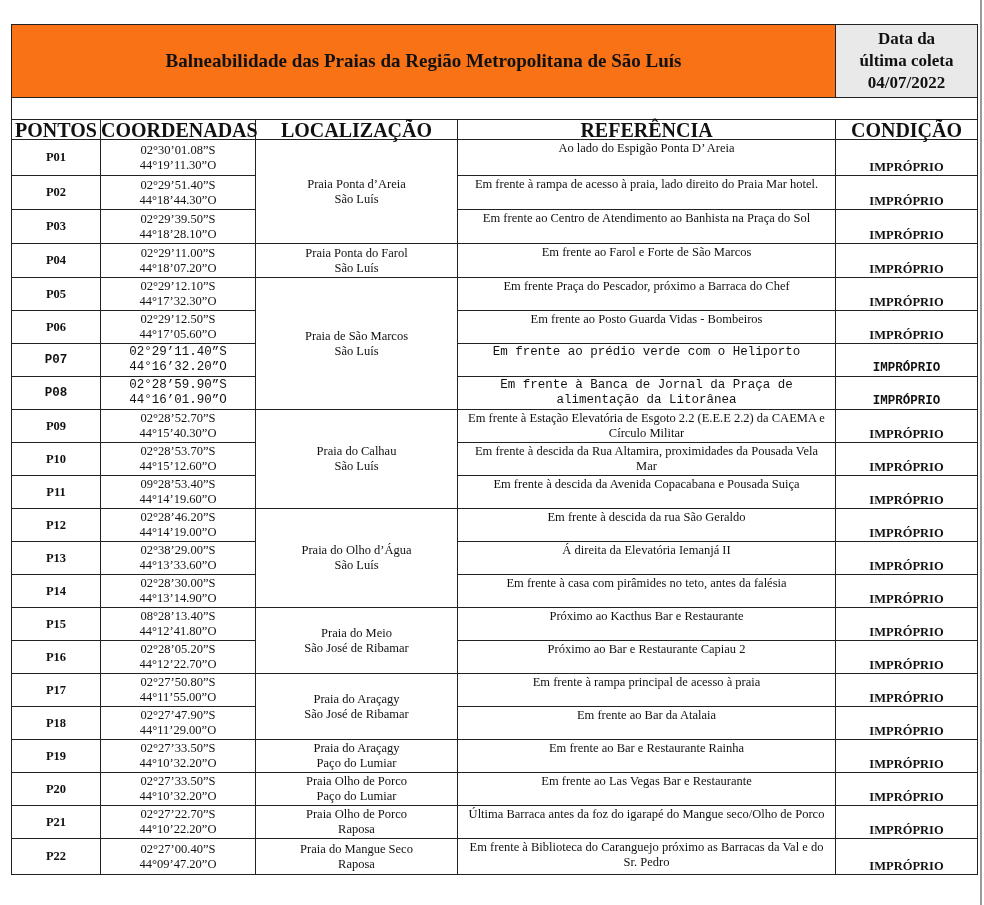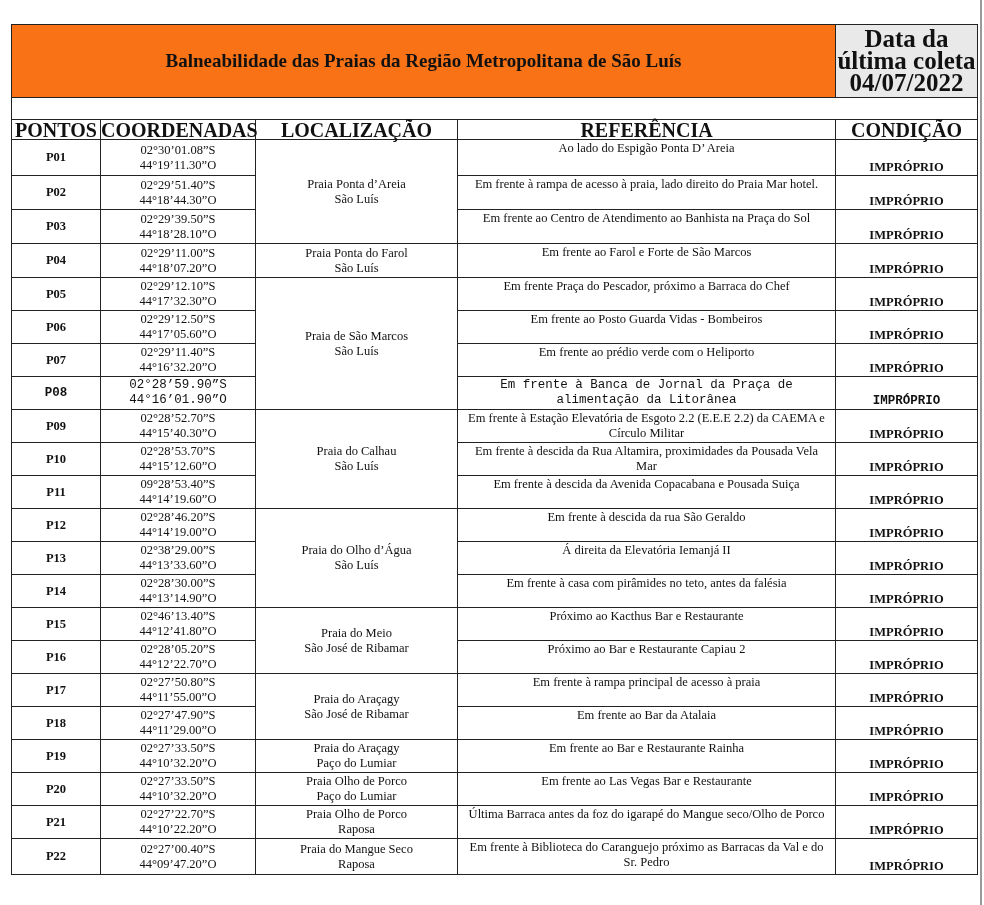--- a/index.html
+++ b/index.html
@@ -3,21 +3,21 @@
 <meta charset="utf-8">
 <style>
   html, body { margin: 0; padding: 0; background: #ffffff; }
   body { width: 984px; height: 905px; position: relative; overflow: hidden;
          font-family: "Liberation Serif", "DejaVu Serif", serif; color: #111; }
   .edge { position: absolute; left: 980px; top: 0; width: 2px; height: 905px; background: #9a9a9a; }
   table { position: absolute; left: 11px; top: 24px; width: 966px;
           border-collapse: collapse; table-layout: fixed; }
   td, th { border: 1.5px solid #222; padding: 0; text-align: center; vertical-align: middle; }
   .title-cell { background: #f97316; height: 72px; font-weight: bold; font-size: 19px; }
-  .date-cell { background: #e9e9e9; font-weight: bold; font-size: 25px; line-height: 22px; }
+  .date-cell { background: #e9e9e9; font-weight: bold; font-size: 17px; line-height: 22px; }
   .blank-row td { height: 21px; border-left: 1.5px solid #222; border-right: 1.5px solid #222; }
   .col-head th { font-weight: bold; font-size: 20px; height: 19px; line-height: 18px; }
   .data td { font-size: 12.5px; line-height: 15px; }
   .pt { font-weight: bold; font-size: 13px; }
   .coord { line-height: 15px; }
   .loc { line-height: 17px; font-size: 13px; }
   .ref { vertical-align: top; padding: 1px 6px 0 6px; line-height: 16px; margin-top: 17px; }
   .cond { vertical-align: bottom; font-weight: bold; font-size: 13px; padding-bottom: 0px; line-height: 16px; }
   .line { display: block; }
 </style>
@@ -112,21 +112,21 @@
       </tr>
       <tr class="data" style="height: 33px;">
         <td class="pt">P06</td>
         <td class="coord">
           <span class="line">02°29’12.50”S</span>
           <span class="line">44°17’05.60”O</span>
         </td>
         <td class="ref">Em frente ao Posto Guarda Vidas - Bombeiros</td>
         <td class="cond">IMPRÓPRIO</td>
       </tr>
-      <tr class="data" style="height: 33px;">
+      <tr class="data" style="height: 33px; font-family: Liberation Mono, monospace;">
         <td class="pt">P07</td>
         <td class="coord">
           <span class="line">02°29’11.40”S</span>
           <span class="line">44°16’32.20”O</span>
         </td>
         <td class="ref">Em frente ao prédio verde com o Heliporto</td>
         <td class="cond">IMPRÓPRIO</td>
       </tr>
       <tr class="data" style="height: 33px; font-family: Liberation Mono, monospace;">
         <td class="pt">P08</td>
@@ -195,21 +195,21 @@
         <td class="coord">
           <span class="line">02°28’30.00”S</span>
           <span class="line">44°13’14.90”O</span>
         </td>
         <td class="ref">Em frente à casa com pirâmides no teto, antes da falésia</td>
         <td class="cond">IMPRÓPRIO</td>
       </tr>
       <tr class="data" style="height: 33px;">
         <td class="pt">P15</td>
         <td class="coord">
-          <span class="line">02°46’13.40”S</span>
+          <span class="line">08°28’13.40”S</span>
           <span class="line">44°12’41.80”O</span>
         </td>
         <td class="loc" rowspan="2">
           <span class="line">Praia do Meio</span>
           <span class="line">São José de Ribamar</span>
         </td>
         <td class="ref">Próximo ao Kacthus Bar e Restaurante</td>
         <td class="cond">IMPRÓPRIO</td>
       </tr>
       <tr class="data" style="height: 33px;">

